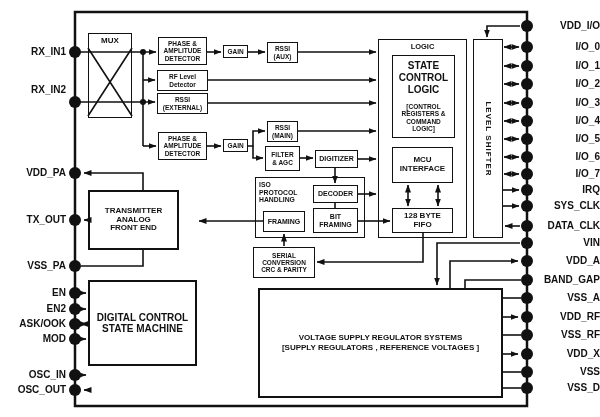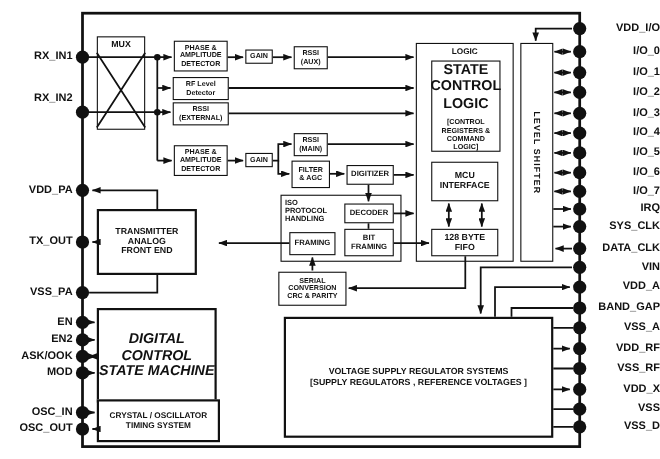--- a/index.html
+++ b/index.html
@@ -9,21 +9,21 @@
          display:flex;align-items:center;justify-content:center;text-align:center;
          font-weight:bold;white-space:pre-line;line-height:1.12;box-sizing:border-box;}
   .thick{border-width:2px;}
   .lbl{position:absolute;font-weight:bold;white-space:pre-line;line-height:1.12;text-align:center;}
   .pin-label{position:absolute;height:12px;line-height:12px;font-size:10px;font-weight:bold;}
   .pin-left{left:2px;width:64px;text-align:right;}
   .pin-right{left:538px;width:62px;text-align:right;}
   .wires{position:absolute;left:0;top:0;z-index:5;pointer-events:none;}
   .boxes{position:absolute;left:0;top:0;width:600px;height:417px;z-index:2;}
   .labels{position:absolute;left:0;top:0;width:600px;height:417px;z-index:6;}
-  .scl-main{font-size:13px;font-weight:bold;white-space:pre-line;line-height:1.18;}
+  .scl-main{font-size:10px;font-weight:bold;white-space:pre-line;line-height:1.18;}
   .scl-sub{font-size:6.5px;font-weight:bold;white-space:pre-line;line-height:1.15;margin-top:7px;}
   .ls-label{position:absolute;left:389px;top:124px;width:199px;height:30px;
             transform:rotate(90deg);display:flex;align-items:center;justify-content:center;
             font-weight:bold;font-size:8px;letter-spacing:1px;}
 </style>
 </head>
 <body>
 
 <div class="stage">
 
@@ -79,24 +79,22 @@
     <div class="block" style="left:392px;top:147px;width:61px;height:36px;font-size:8px;">MCU
 INTERFACE</div>
     <div class="block" style="left:392px;top:208px;width:61px;height:25px;font-size:8px;">128 BYTE
 FIFO</div>
 
     <div class="block" style="left:473px;top:39px;width:30px;height:199px;"></div>
     <div class="ls-label">LEVEL SHIFTER</div>
 
     <div class="block thick" style="left:88px;top:190px;width:91px;height:60px;font-size:8px;">TRANSMITTER ANALOG
 FRONT END</div>
-    <div class="block thick" style="left:88px;top:280px;width:109px;height:86px;font-size:13px;font-style:italic;">DIGITAL CONTROL
+    <div class="block thick" style="left:88px;top:280px;width:109px;height:86px;font-size:10px;">DIGITAL CONTROL
 STATE MACHINE</div>
-    <div class="block thick" style="left:88px;top:363px;width:112px;height:39px;font-size:7.5px;">CRYSTAL / OSCILLATOR
-TIMING SYSTEM</div>
     <div class="block thick" style="left:258px;top:288px;width:245px;height:110px;font-size:8px;line-height:1.3;">VOLTAGE SUPPLY REGULATOR SYSTEMS
 [SUPPLY REGULATORS , REFERENCE VOLTAGES ]</div>
   </div>
 
   <svg class="wires" width="600" height="417" viewBox="0 0 600 417">
     <defs>
       <marker id="ah" viewBox="0 0 8 6" markerWidth="8" markerHeight="6" refX="7.5" refY="3" orient="auto-start-reverse" markerUnits="userSpaceOnUse">
         <path d="M0,0 L8,3 L0,6 Z" fill="#111"></path>
       </marker>
     </defs>

